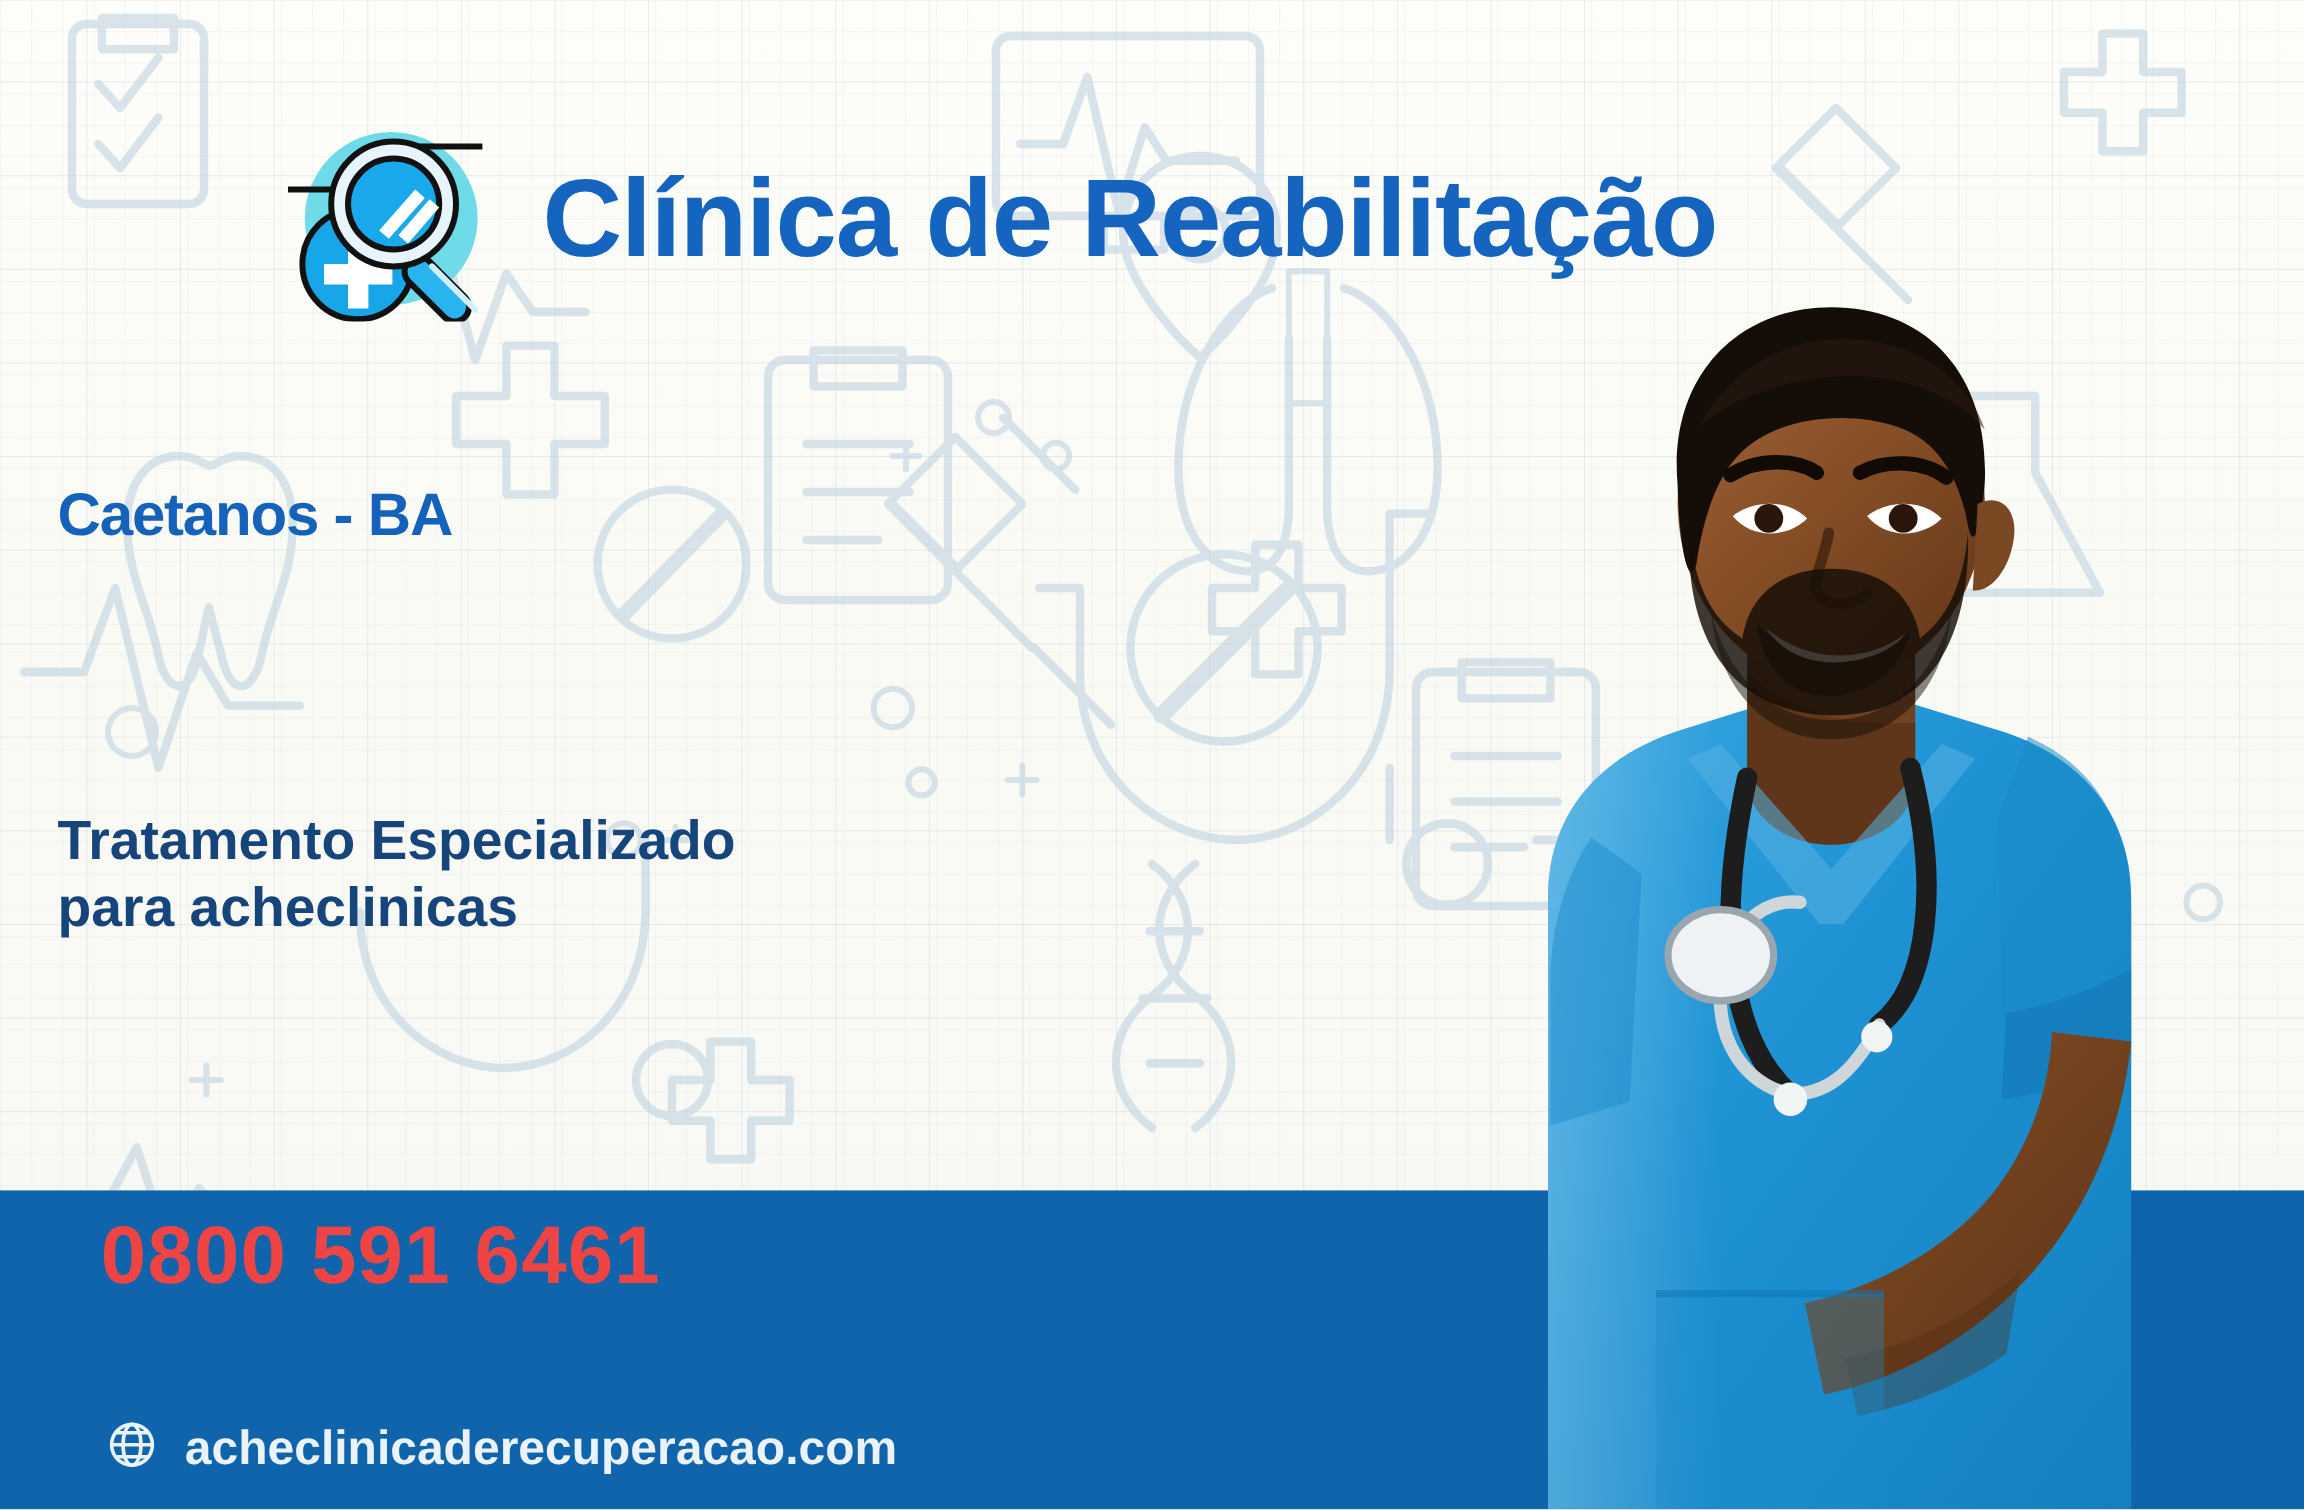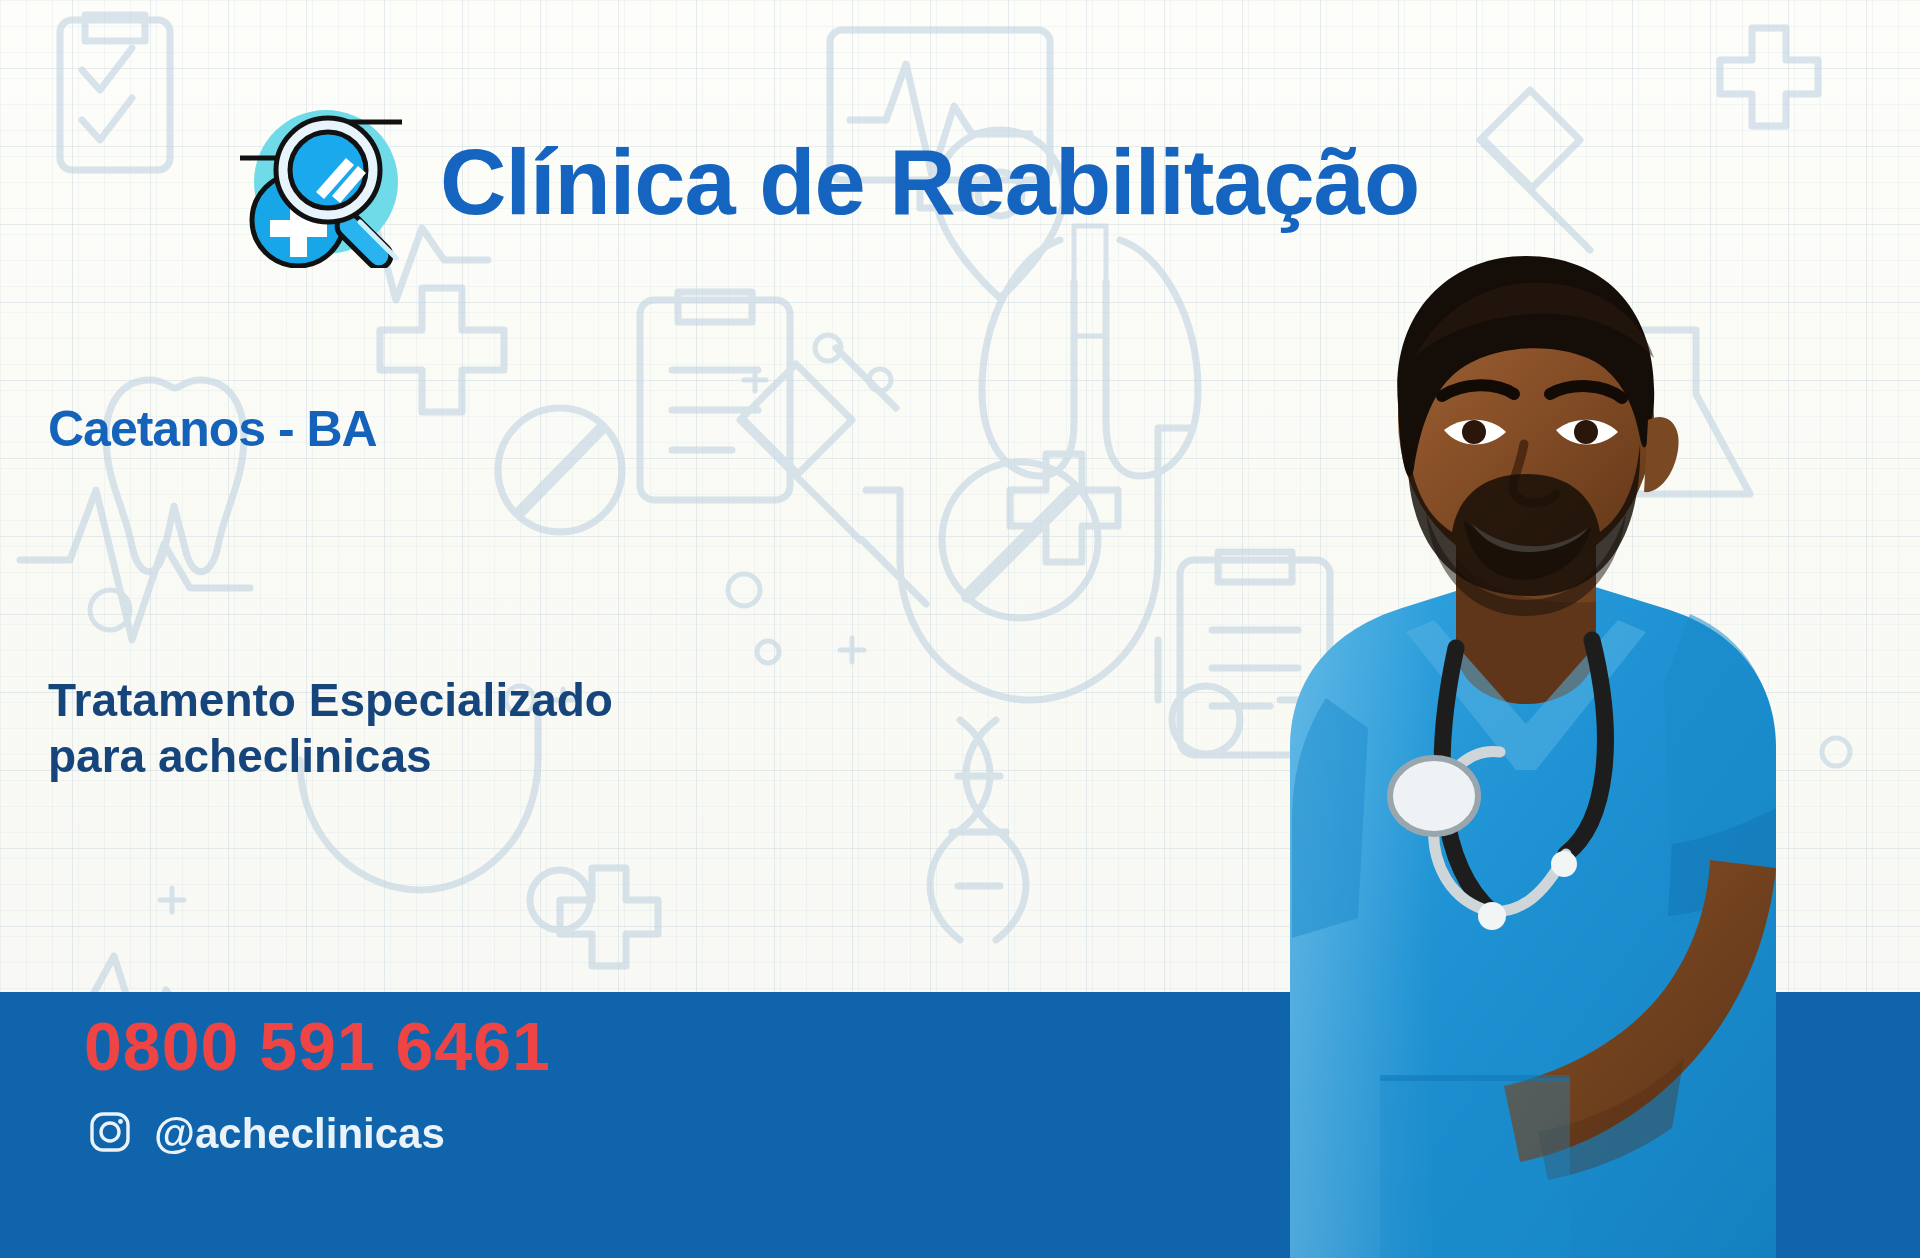--- a/index.html
+++ b/index.html
@@ -36,21 +36,21 @@
 
   
   .footer-bar{
     position:absolute;left:0;right:0;top:992px;height:266px;
     background:#0f64ab;
   }
 
   
   .header{
     position:absolute;left:234px;top:96px;
-    display:flex;align-items:center;gap:22px;
+    display:flex;align-items:center;gap:34px;
   }
   .logo-wrap{position:relative;width:184px;height:172px;flex:0 0 auto;}
   .logo-wrap svg{display:block;width:184px;height:172px;}
 
   .title{
     font-size:92px;line-height:1;font-weight:bold;
     color:#1565c0;letter-spacing:-1px;white-space:nowrap;
     margin:0;
   }
 
@@ -221,31 +221,31 @@
 
   <p class="tagline">
     <span>Tratamento Especializado</span>
     <span>para acheclinicas</span>
   </p>
 
   <div class="footer-bar"></div>
 
   <div class="phone">0800 591 6461</div>
 
-  <div class="contact-row insta">
+
+  <div class="contact-row web">
     <span class="ico">
-      <svg width="44" height="44" viewBox="0 0 44 44" xmlns="http://www.w3.org/2000/svg" fill="none" stroke="#eaf3fa" stroke-width="3.4">
-        <rect x="4" y="4" width="36" height="36" rx="11"></rect>
-        <circle cx="22" cy="22" r="9"></circle>
-        <circle cx="32.5" cy="11.5" r="2.4" fill="#eaf3fa" stroke="none"></circle>
+      <svg width="44" height="44" viewBox="0 0 44 44" xmlns="http://www.w3.org/2000/svg" fill="none" stroke="#eaf3fa" stroke-width="3">
+        <circle cx="22" cy="22" r="17"></circle>
+        <ellipse cx="22" cy="22" rx="7.5" ry="17"></ellipse>
+        <path d="M5 22h34M8.2 12h27.6M8.2 32h27.6"></path>
       </svg>
     </span>
-    <span class="txt">@acheclinicas</span>
+    <span class="txt">acheclinicaderecuperacao.com</span>
   </div>
-
 
   <div class="doctor">
     <svg viewBox="0 0 700 1030" xmlns="http://www.w3.org/2000/svg">
       <defs>
         <linearGradient id="skin" x1="0" y1="0" x2="1" y2="1">
           <stop offset="0%" stop-color="#8a5334"></stop>
           <stop offset="45%" stop-color="#74431f"></stop>
           <stop offset="100%" stop-color="#5a3318"></stop>
         </linearGradient>
         <linearGradient id="skinFace" x1="0.1" y1="0" x2="0.9" y2="1">

